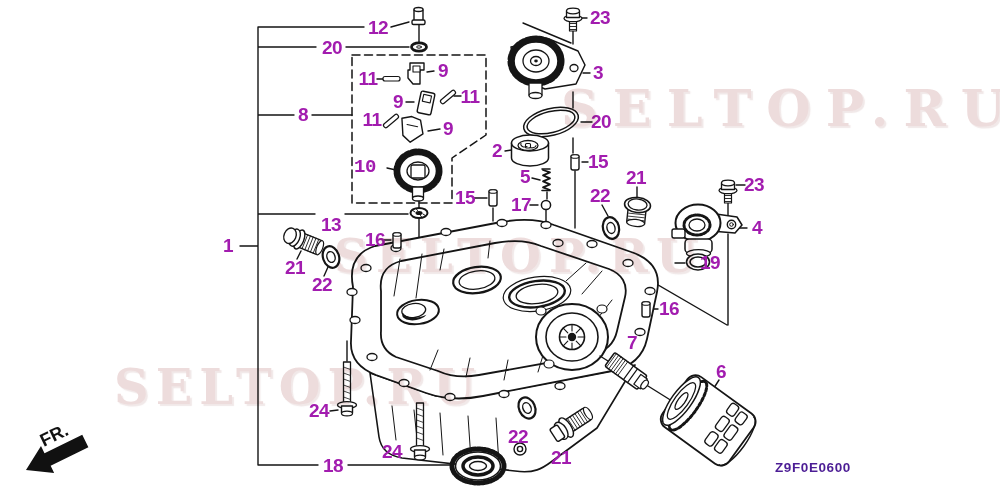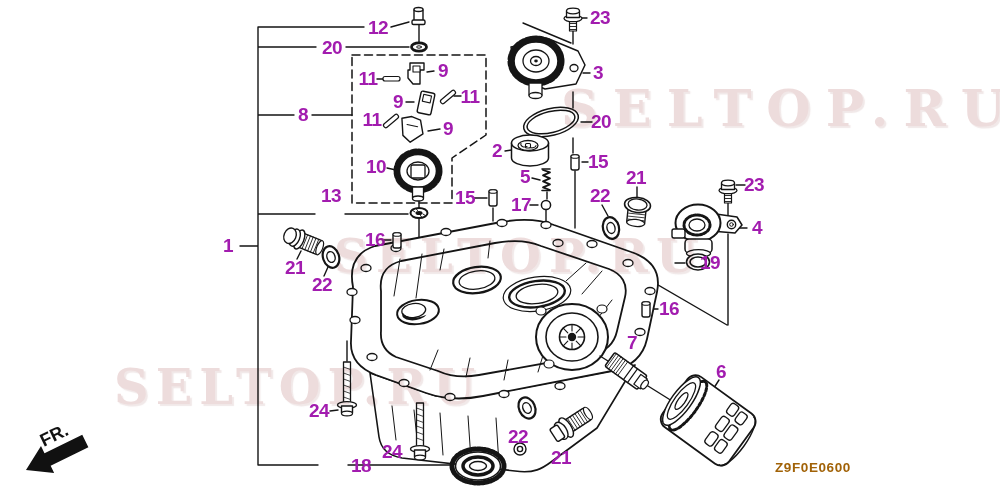--- a/index.html
+++ b/index.html
@@ -8,21 +8,21 @@
   .stage svg{position:absolute;left:0;top:0}
   .plabel{position:absolute;transform:translate(-50%,-50%);font:bold 19px "Liberation Sans",sans-serif;
           color:#a21caf;white-space:nowrap;letter-spacing:-.5px}
   .wm{position:absolute;font-family:"DejaVu Serif",serif;font-weight:bold;color:#dfbfbf;
       opacity:.55;mix-blend-mode:multiply;white-space:nowrap;pointer-events:none;
       text-shadow:2px 2px 1px rgba(160,105,105,.28), -1px -1px 0 rgba(255,255,255,.9)}
   .wm1{left:561px;top:78px;font-size:51px;letter-spacing:15px}
   .wm2{left:334px;top:228px;font-size:47px;letter-spacing:8px}
   .wm3{left:114px;top:359px;font-size:48px;letter-spacing:7px}
   .code{position:absolute;left:775px;top:460px;font:600 13.5px "Liberation Sans",sans-serif;
-        color:#a16207;letter-spacing:.6px}
+        color:#4c1d95;letter-spacing:.6px}
 </style>
 </head>
 <body>
 
 <div class="stage">
 
 <svg width="1000" height="499" viewBox="0 0 1000 499">
   <g stroke="#151515" stroke-width="1.4" fill="none" stroke-linecap="round" stroke-linejoin="round">
 
     <g>
@@ -323,22 +323,22 @@
 <div id="labels-layer">
       <div class="plabel" style="left: 378px; top: 28px;">12</div>
       <div class="plabel" style="left: 332px; top: 48px;">20</div>
       <div class="plabel" style="left: 303px; top: 115px;">8</div>
       <div class="plabel" style="left: 368px; top: 79px;">11</div>
       <div class="plabel" style="left: 443px; top: 71px;">9</div>
       <div class="plabel" style="left: 398px; top: 102px;">9</div>
       <div class="plabel" style="left: 470px; top: 97px;">11</div>
       <div class="plabel" style="left: 372px; top: 120px;">11</div>
       <div class="plabel" style="left: 448px; top: 129px;">9</div>
-      <div class="plabel" style="left: 376px; top: 167px;">10</div>
-      <div class="plabel" style="left: 331px; top: 196px;">13</div>
+      <div class="plabel" style="left: 365px; top: 167px; font-family: Liberation Mono, monospace;">10</div>
+      <div class="plabel" style="left: 331px; top: 225px;">13</div>
       <div class="plabel" style="left: 228px; top: 246px;">1</div>
       <div class="plabel" style="left: 295px; top: 268px;">21</div>
       <div class="plabel" style="left: 322px; top: 285px;">22</div>
       <div class="plabel" style="left: 375px; top: 240px;">16</div>
       <div class="plabel" style="left: 465px; top: 198px;">15</div>
       <div class="plabel" style="left: 497px; top: 151px;">2</div>
       <div class="plabel" style="left: 525px; top: 177px;">5</div>
       <div class="plabel" style="left: 521px; top: 205px; text-align: right;">17</div>
       <div class="plabel" style="left: 598px; top: 162px;">15</div>
       <div class="plabel" style="left: 601px; top: 122px;">20</div>
@@ -347,21 +347,21 @@
       <div class="plabel" style="left: 754px; top: 185px;">23</div>
       <div class="plabel" style="left: 757px; top: 228px;">4</div>
       <div class="plabel" style="left: 636px; top: 178px;">21</div>
       <div class="plabel" style="left: 600px; top: 196px;">22</div>
       <div class="plabel" style="left: 666px; top: 263px; margin-left: 44px;">19</div>
       <div class="plabel" style="left: 669px; top: 309px;">16</div>
       <div class="plabel" style="left: 632px; top: 343px;">7</div>
       <div class="plabel" style="left: 721px; top: 372px;">6</div>
       <div class="plabel" style="left: 319px; top: 411px;">24</div>
       <div class="plabel" style="left: 392px; top: 452px;">24</div>
-      <div class="plabel" style="left: 333px; top: 466px; margin-left: 28px;">18</div>
+      <div class="plabel" style="left: 333px; top: 466px;">18</div>
       <div class="plabel" style="left: 518px; top: 437px;">22</div>
       <div class="plabel" style="left: 561px; top: 458px;">21</div>
     </div>
 
 <div class="wm wm1" style="color: rgb(223, 191, 191);">SELTOP.RU</div>
 <div class="wm wm2" style="color: rgb(223, 191, 191);">SELTOP.RU</div>
 <div class="wm wm3" style="color: rgb(223, 191, 191);">SELTOP.RU</div>
 
 <div class="code">Z9F0E0600</div>
 

